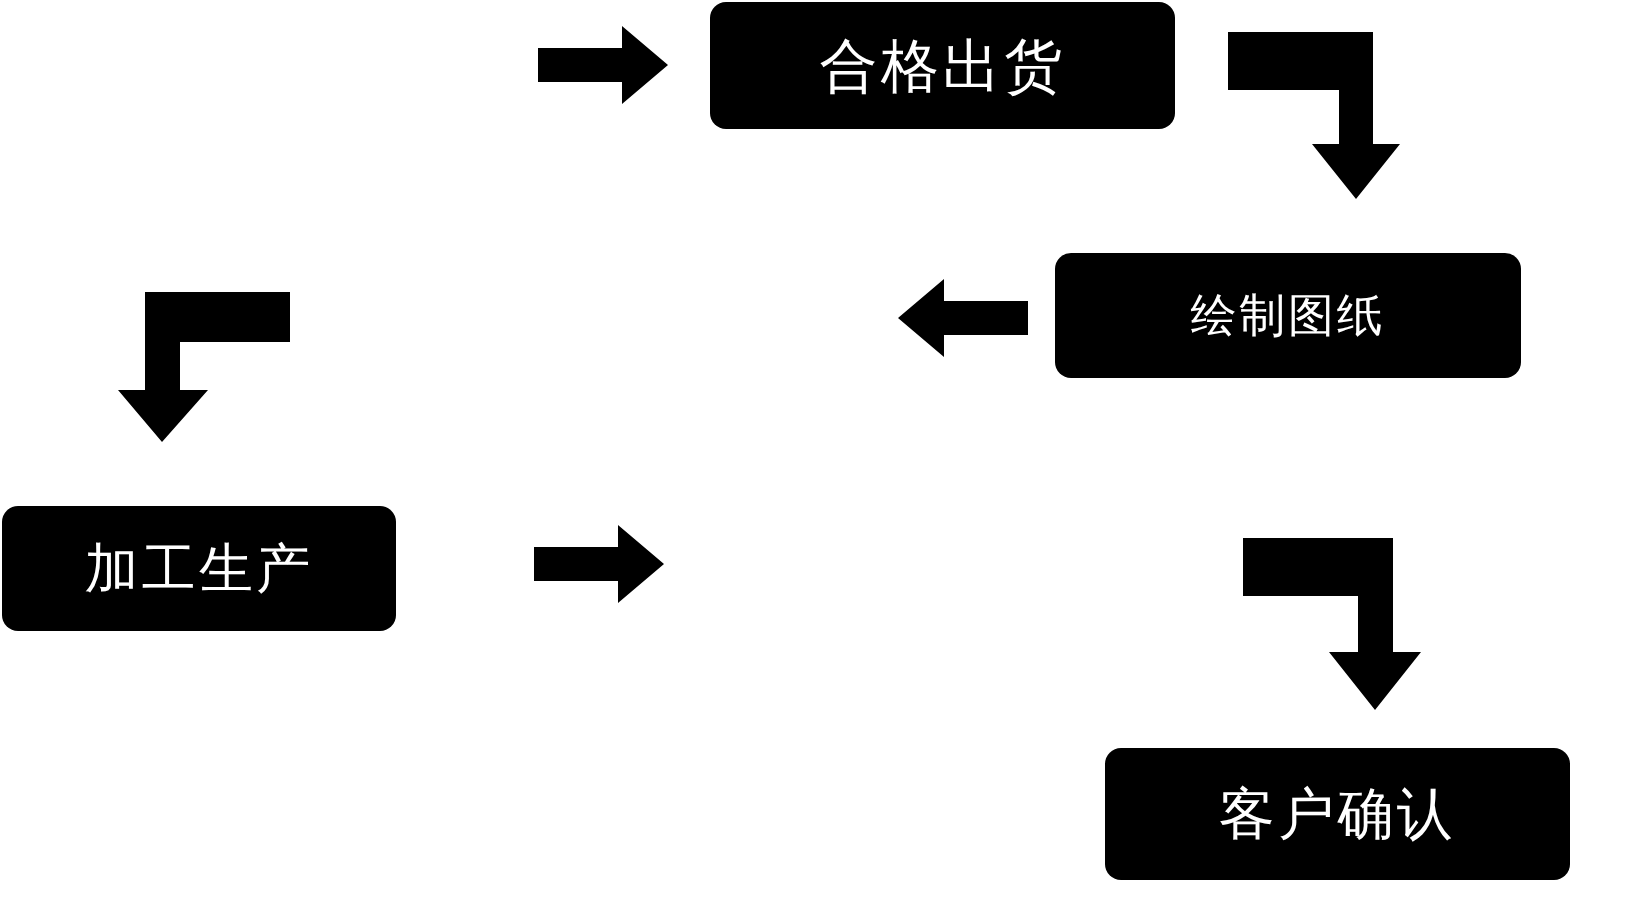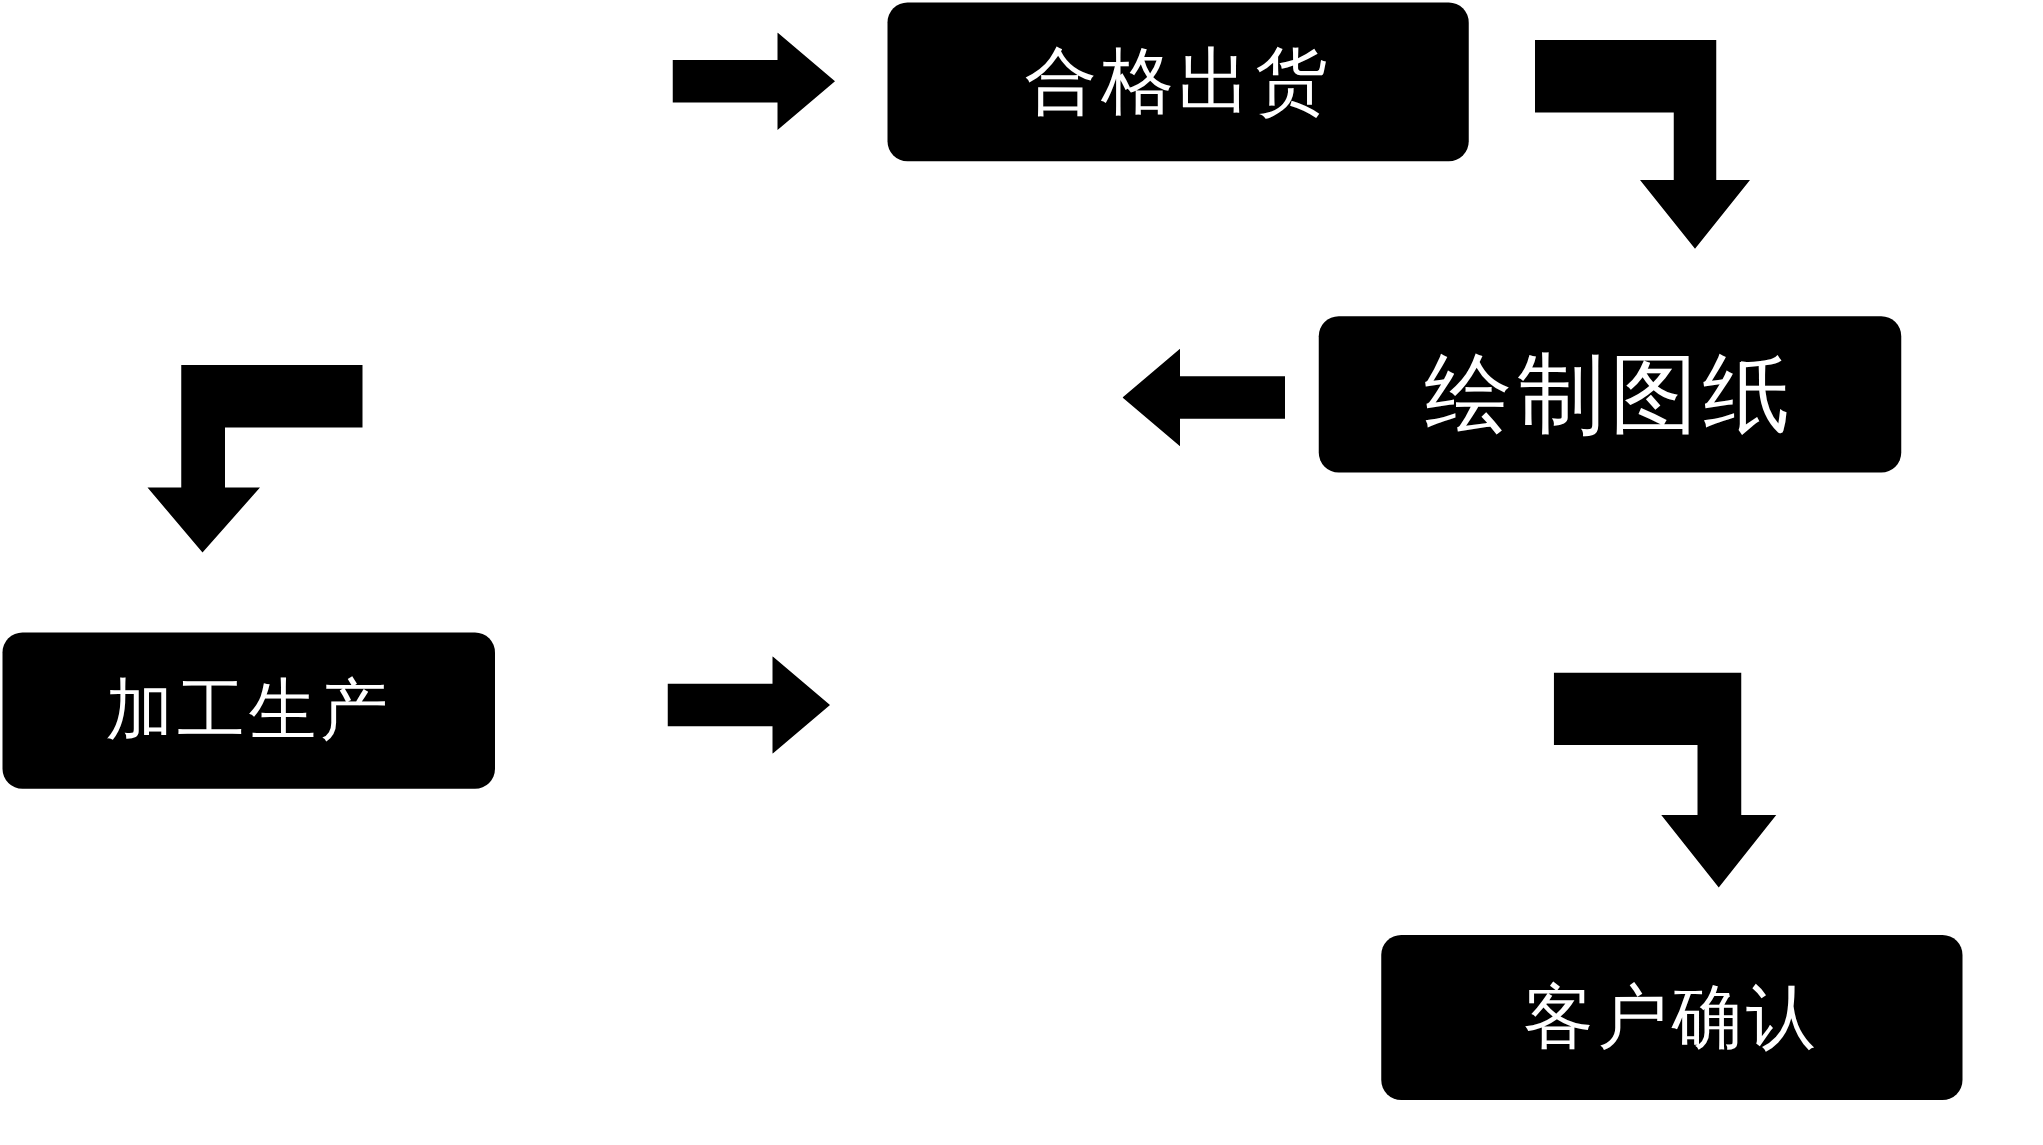--- a/index.html
+++ b/index.html
@@ -37,21 +37,21 @@
     letter-spacing: 0.06em;
     white-space: nowrap;
   }
   .n1 { left: 0px;    top: 2px;   width: 463px; height: 124px; border-radius: 14px; }
   .n1 .node-label { font-size: 62px; letter-spacing: 0.01em; }
 
   .n2 { left: 710px;  top: 2px;   width: 465px; height: 127px; border-radius: 16px; }
   .n2 .node-label { font-size: 58px; }
 
   .n3 { left: 1055px; top: 253px; width: 466px; height: 125px; border-radius: 16px; }
-  .n3 .node-label { font-size: 70px; }
+  .n3 .node-label { font-size: 46px; }
 
   .n4 { left: 390px;  top: 253px; width: 465px; height: 123px; border-radius: 16px; }
   .n4 .node-label { font-size: 56px; }
 
   .n5 { left: 2px;    top: 506px; width: 394px; height: 125px; border-radius: 16px; }
   .n5 .node-label { font-size: 54px; }
 
   .n6 { left: 688px;  top: 497px; width: 464px; height: 131px; border-radius: 16px; }
   .n6 .node-label { font-size: 54px; }
 

